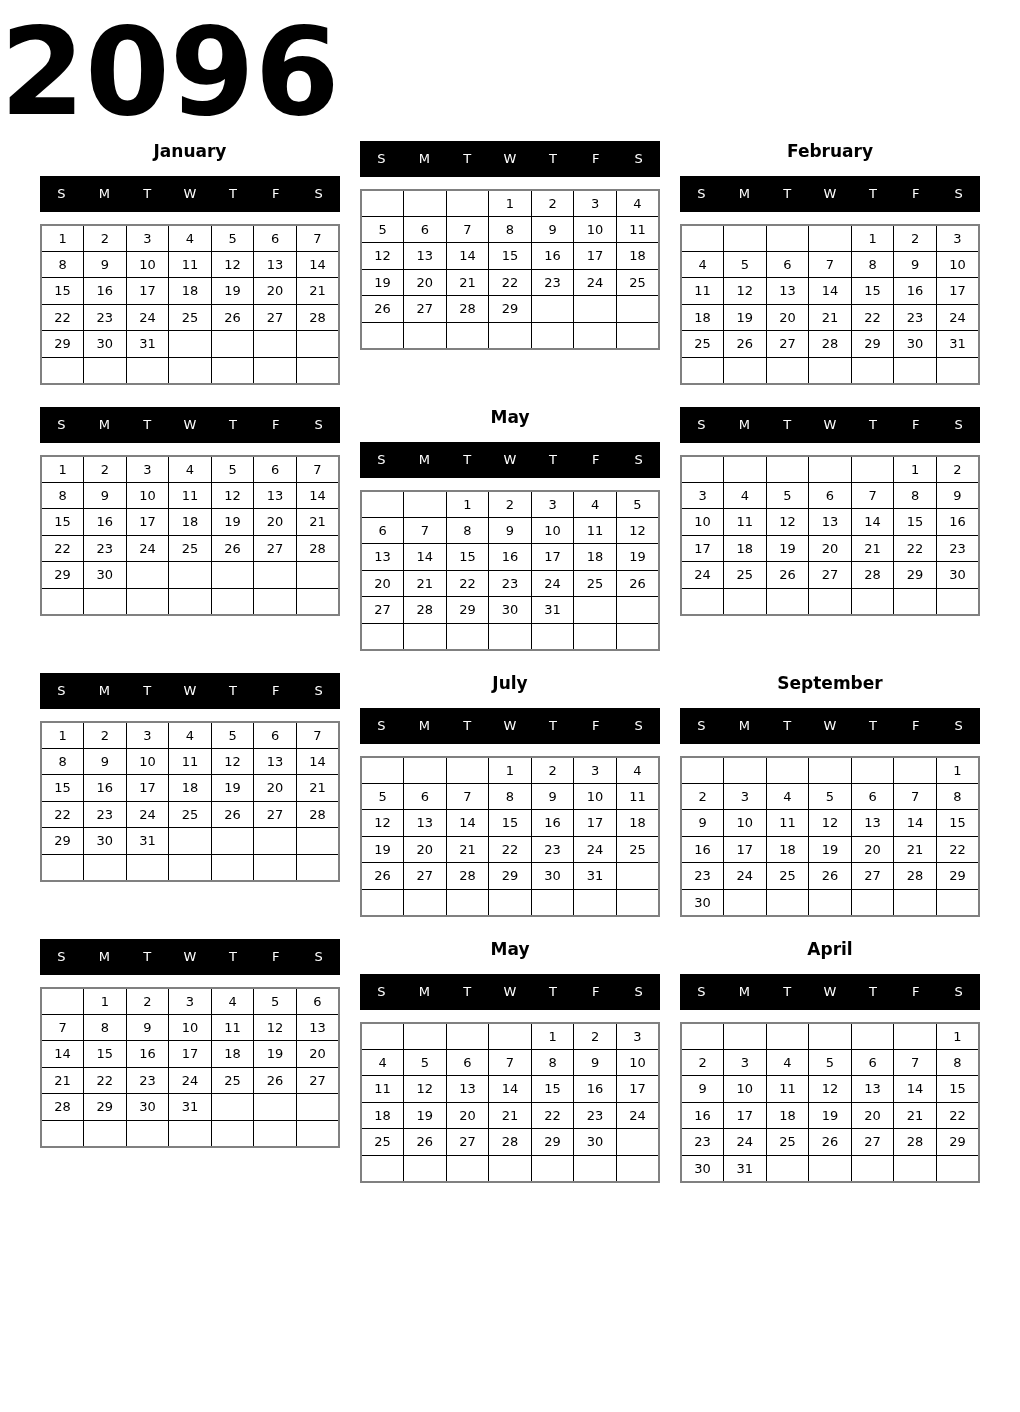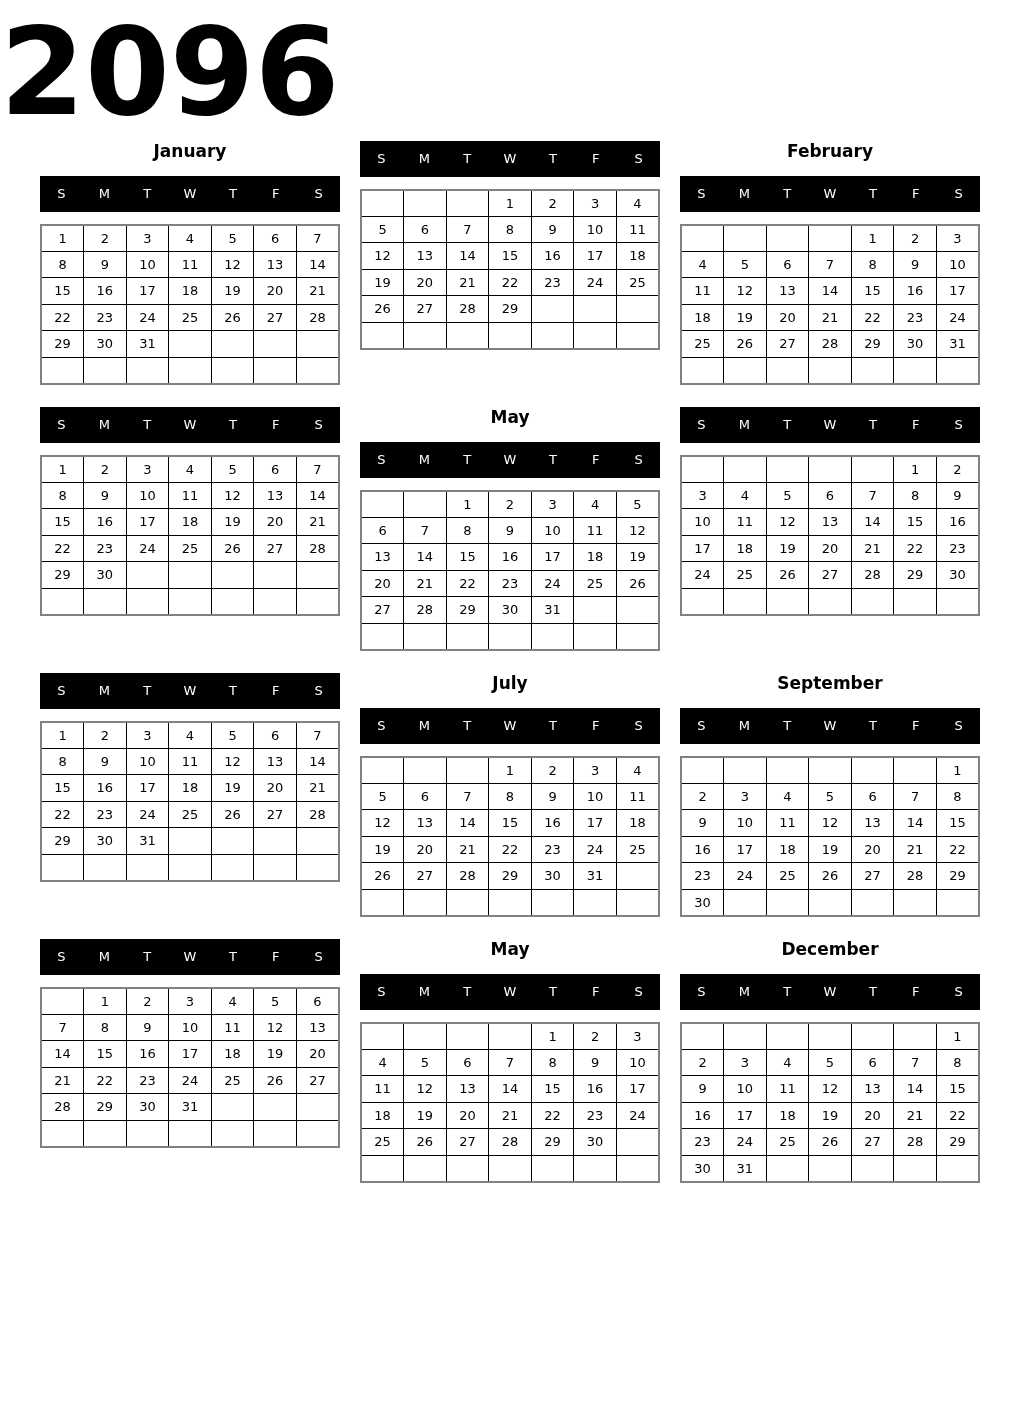--- a/index.html
+++ b/index.html
@@ -839,21 +839,21 @@
               <td></td>
               <td></td>
               <td></td>
               <td></td>
               <td></td>
             </tr>
           </tbody>
         </table>
       </section>
       <section class="month">
-        <div class="month-title">December</div>
+        <div class="month-title">April</div>
         <div class="weekday-bar">
           <span>S</span>
           <span>M</span>
           <span>T</span>
           <span>W</span>
           <span>T</span>
           <span>F</span>
           <span>S</span>
         </div>
         <table class="days">

